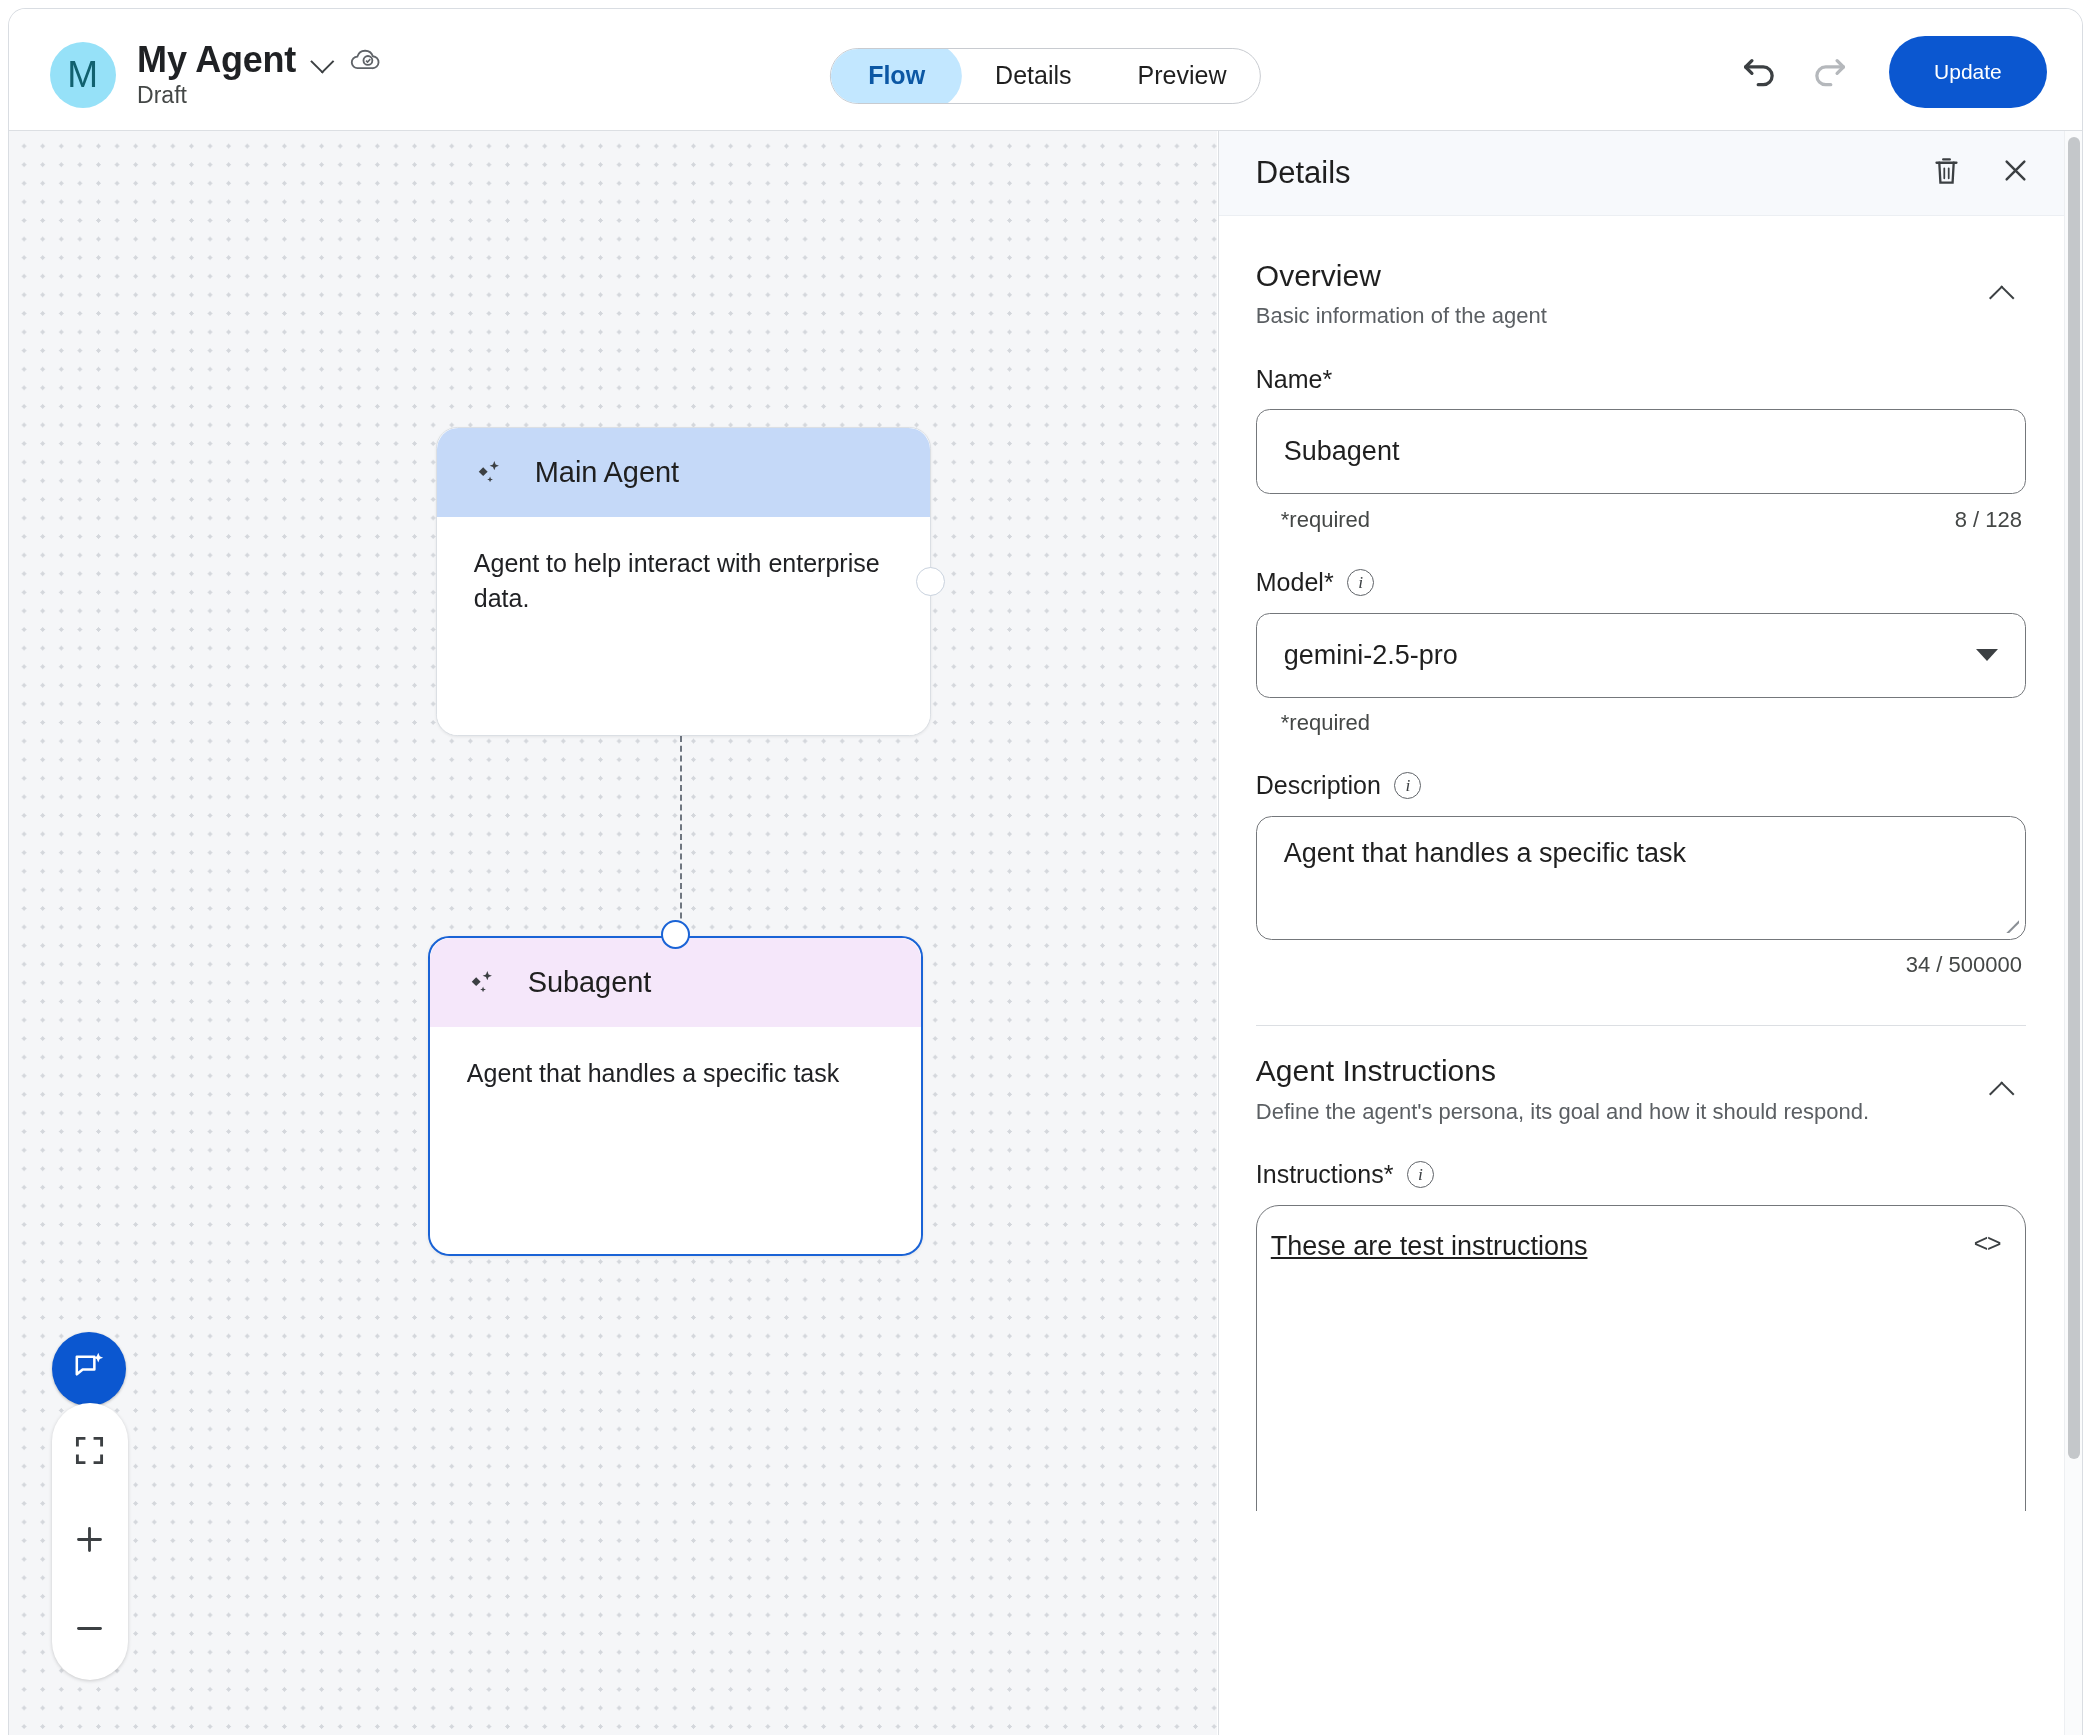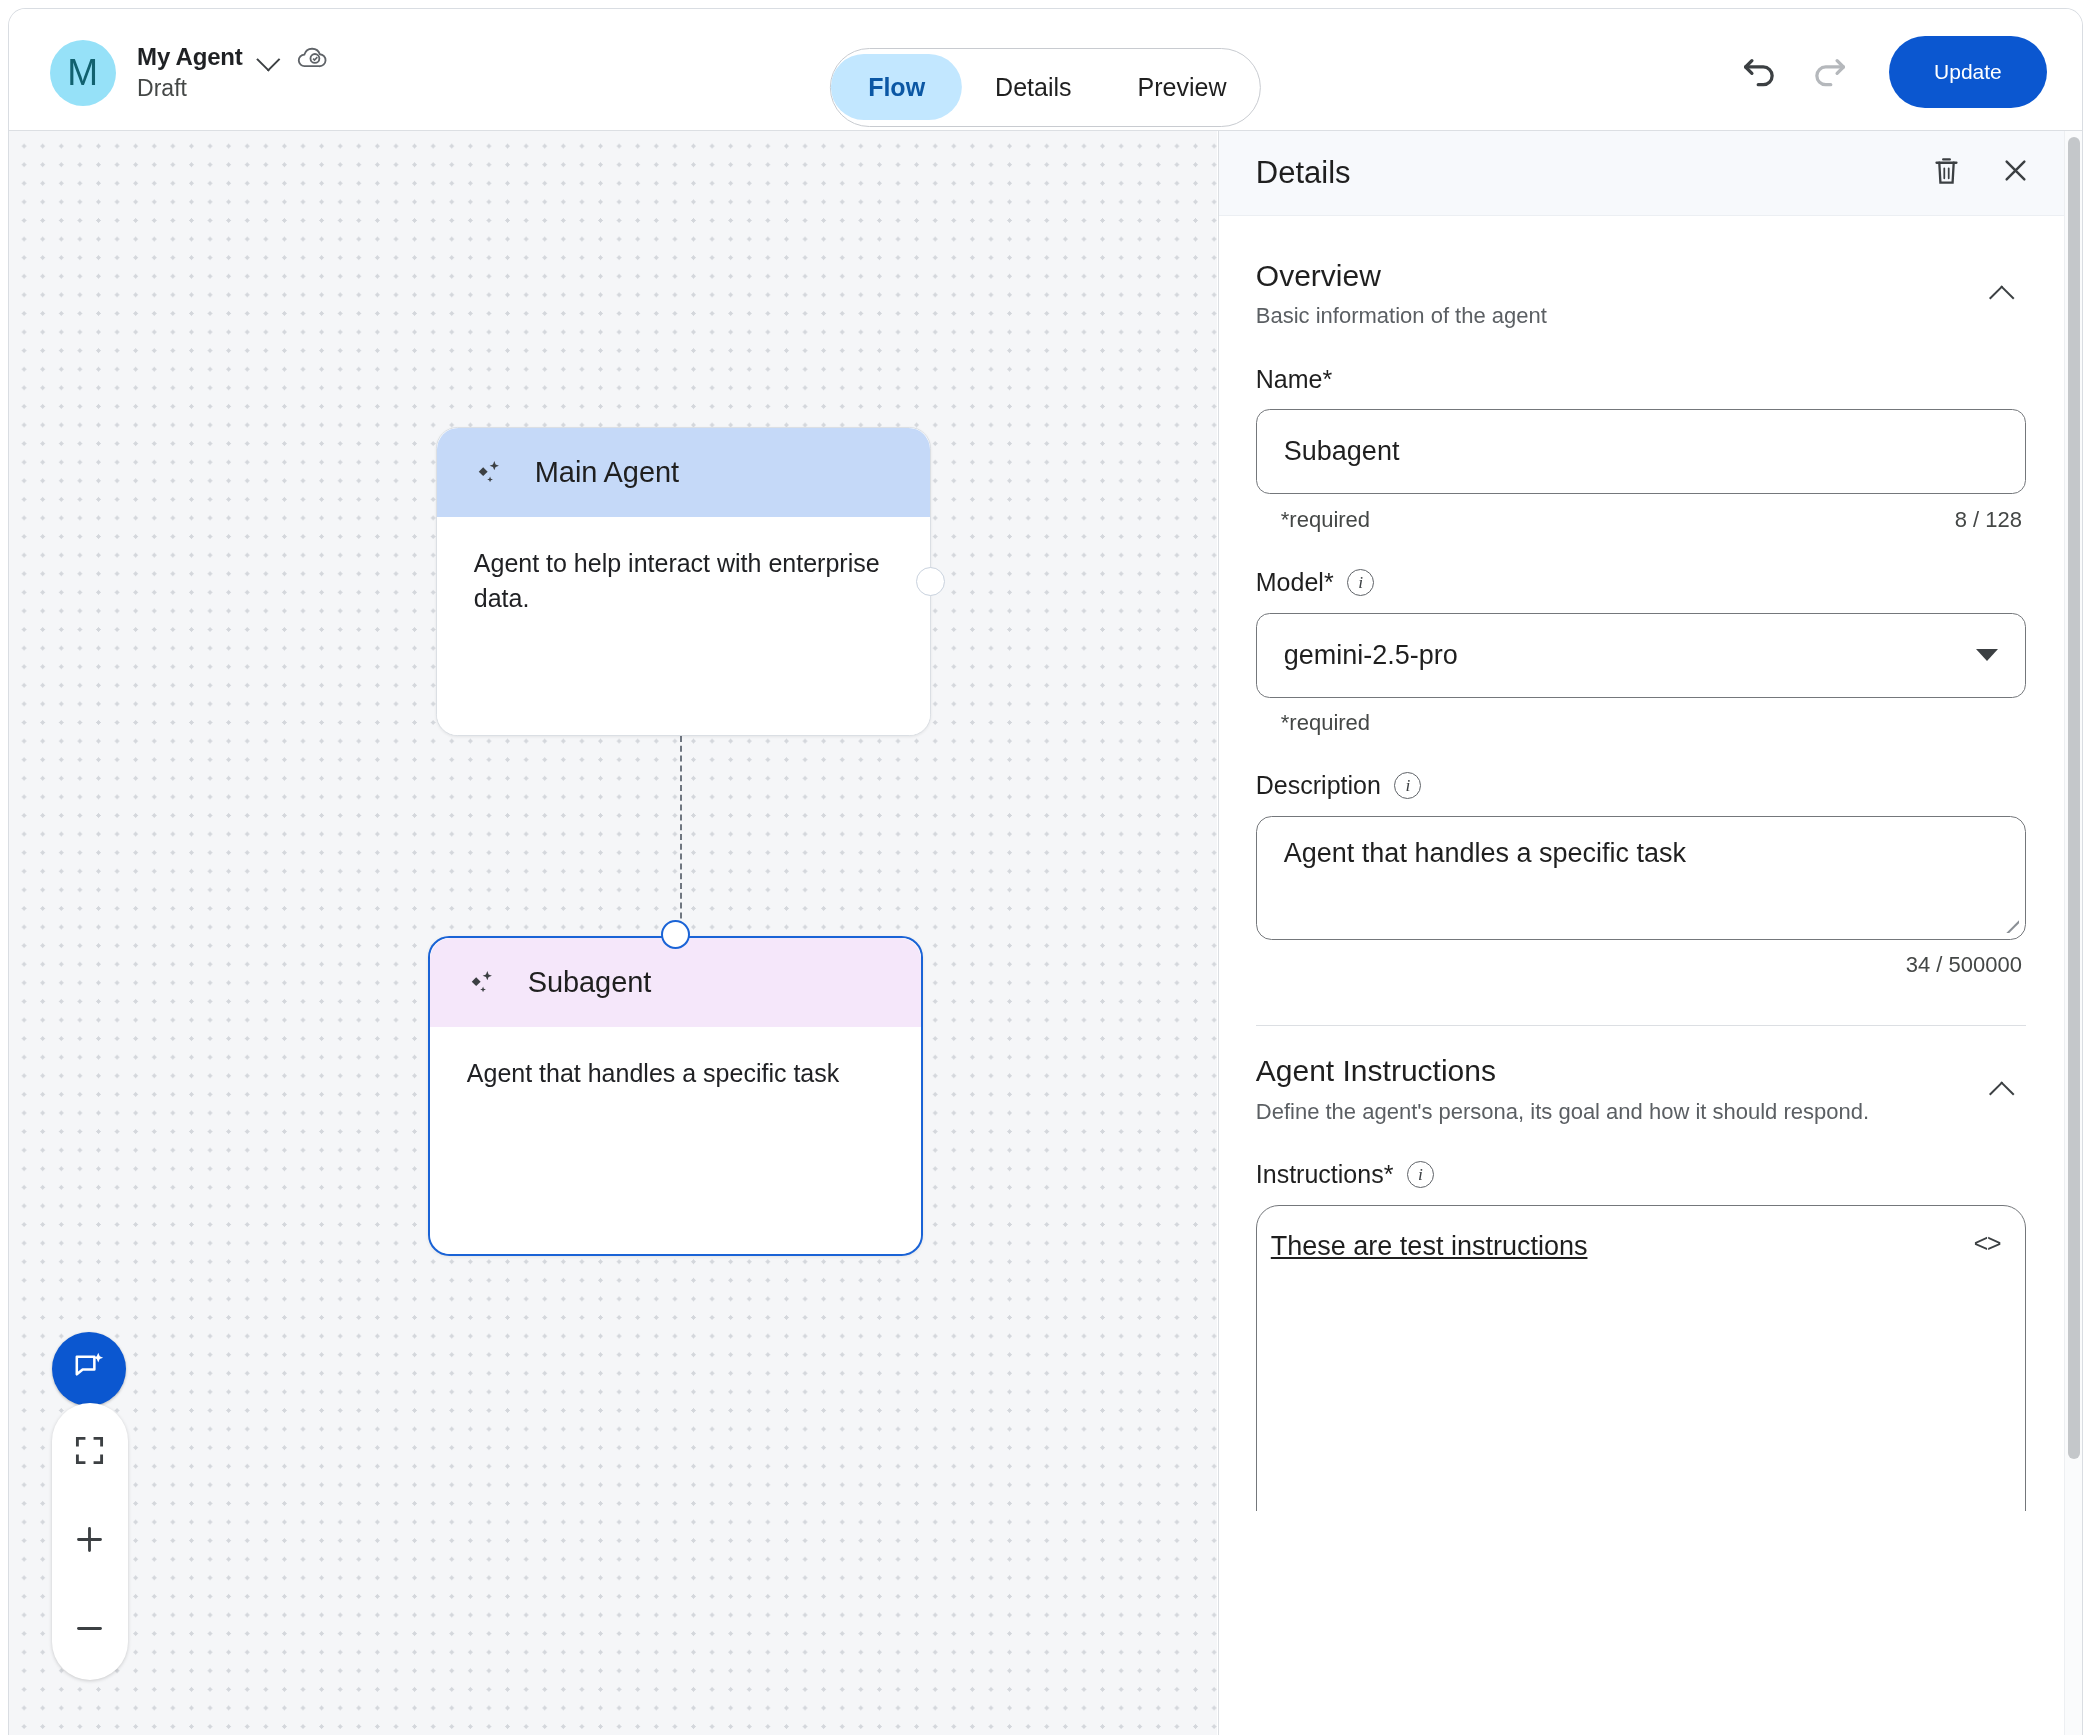--- a/index.html
+++ b/index.html
@@ -38,21 +38,21 @@
     width: 66px; height: 66px; border-radius: 50%;
     background: #96e1f8;
     color: #11616f;
     display: flex; align-items: center; justify-content: center;
     font-size: 37px; font-weight: 400;
     letter-spacing: 0.5px;
   }
   .brand-text { margin-left: 21.3px; }
   .brand-row { display: flex; align-items: center; gap: 13.6px; }
   .brand-title {
-    font-size: 24px; font-weight: 700; color: #1f2124;
+    font-size: 36px; font-weight: 700; color: #1f2124;
     letter-spacing: -0.2px; line-height: 1.1;
   }
   .chev-down {
     width: 25px; height: 25px; position: relative; cursor: pointer;
     flex-shrink: 0;
   }
   .chev-down::before {
     content: ""; position: absolute;
     left: 3.9px; top: 5.8px; width: 14.6px; height: 14.6px;
     border-right: 2.9px solid #3c4043;
@@ -64,21 +64,21 @@
     font-size: 23px; color: #444746; margin-top: 2.9px; line-height: 1.2;
   }
 
   
   .tabs {
     position: absolute; left: 50%; transform: translateX(-50%);
     top: 39px;
     display: flex; align-items: center;
     border: 1px solid #c8cbd0;
     border-radius: 969px;
-    height: 79px;
+    height: 56px;
     padding: 0;
     background: #fff;
     overflow: hidden;
   }
   .tab {
     height: 64px; display: flex; align-items: center; justify-content: center;
     padding: 0 33px;
     font-size: 25px; color: #1f1f1f;
     cursor: pointer; white-space: nowrap;
   }

